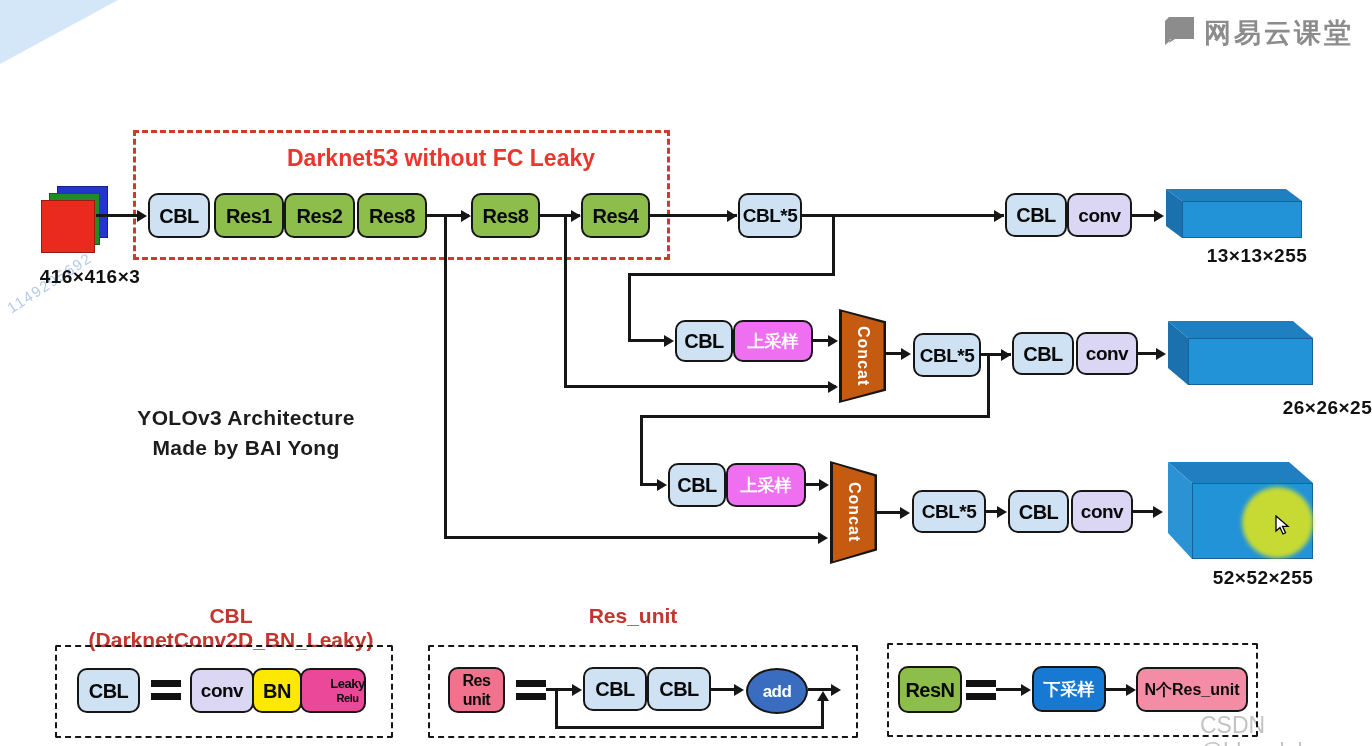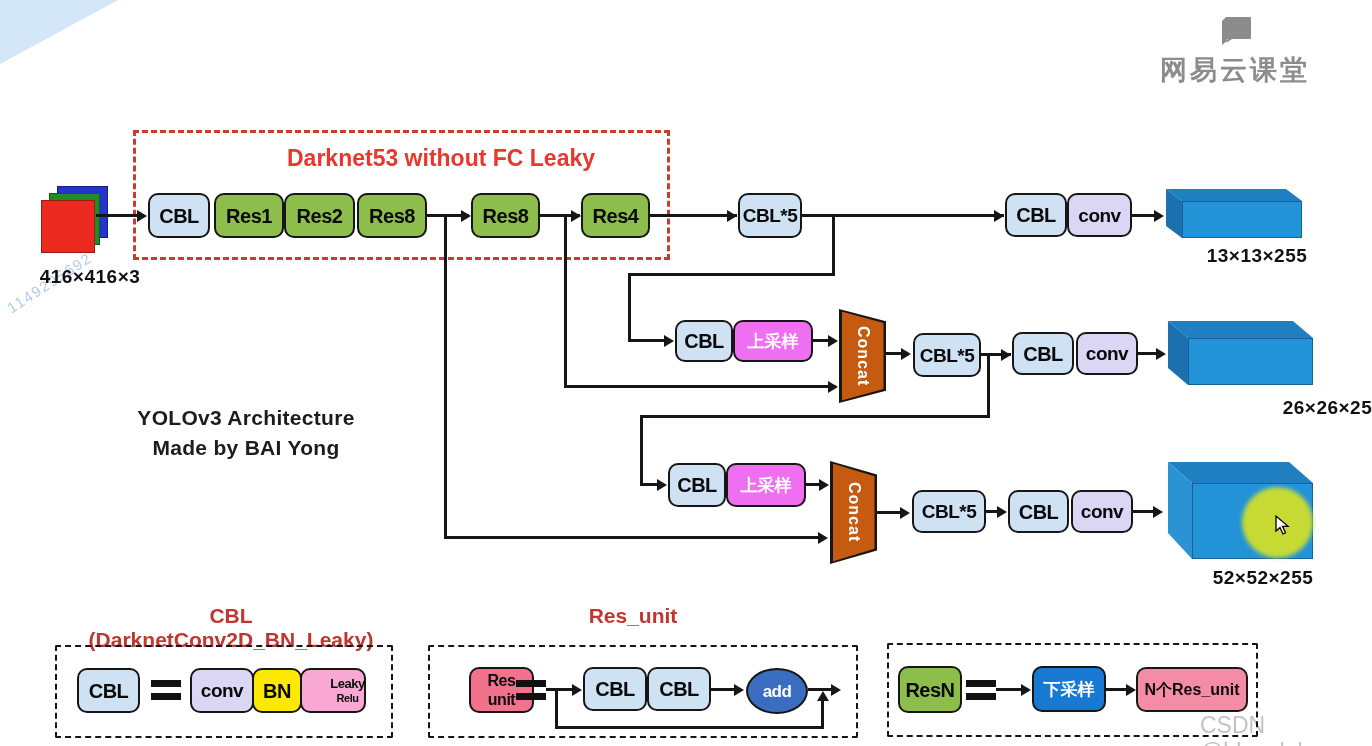--- a/index.html
+++ b/index.html
@@ -6,21 +6,21 @@
   .stage{position:relative;width:1372px;height:746px;background:#ffffff;overflow:hidden;
          font-family:"Liberation Sans","DejaVu Sans",sans-serif;}
   
   .blk{position:absolute;box-sizing:border-box;border:2.5px solid #161616;border-radius:10px;
        display:flex;align-items:center;justify-content:center;flex-direction:column;
        font-weight:bold;font-size:20px;color:#0a0a0a;line-height:1;letter-spacing:-0.5px;}
   .fill-cbl{background:#cfe2f3;}
   .fill-res{background:#8dbd4a;}
   .fill-conv{background:#dcd6f5;}
   .fill-bn{background:#fde802;}
-  .fill-gray{background:#f9a8d4;padding-left:29px;}
+  .fill-gray{background:#ec4899;padding-left:29px;}
   .fill-up{background:#ee6ff0;color:#fff;}
   .fill-down{background:#1879d2;color:#fff;}
   .fill-pinkres{background:#f2728e;}
   .fill-pinkn{background:#f48ca6;}
   .fill-add{background:#3a6cc0;color:#fff;border-radius:50%;}
   
   .ln{position:absolute;background:#161616;}
   .ah{position:absolute;width:0;height:0;}
   .ah.r{border-top:6px solid transparent;border-bottom:6px solid transparent;border-left:10px solid #161616;}
   .ah.u{border-left:6px solid transparent;border-right:6px solid transparent;border-bottom:10px solid #161616;}
@@ -50,21 +50,21 @@
   .credit{position:absolute;color:#1c1c1c;font-weight:600;font-size:21px;text-align:center;letter-spacing:0.3px;}
 </style>
 </head>
 <body>
 
 <div class="stage">
 
   <div style="position:absolute;left:0;top:0;width:118px;height:64px;background:#d3e7f9;clip-path:polygon(0 0,100% 0,0 100%);"></div>
 
 
-  <div style="position:absolute;left:1160px;top:14px;display:flex;align-items:center;flex-direction:column;">
+  <div style="position:absolute;left:1160px;top:14px;display:flex;align-items:center;gap:8px;">
     <span style="display:inline-block;">
       <svg width="36" height="34" viewBox="0 0 36 34">
           <path fill="#8c8c8c" d="M9 3 L34 3 L34 25 L15 25 L9 29 L11 25 L9 25 Z M9 3 L5 7 L5 31 L11 26 L9 25 Z"></path>
         </svg>
     </span>
     <span style="font-size:27px;font-weight:bold;color:#8c8c8c;letter-spacing:3px;">网易云课堂</span>
   </div>
 
   <div style="position:absolute;left:4px;top:302px;color:#b3cbe9;font-size:15px;letter-spacing:1.5px;transform:rotate(-33deg);transform-origin:left top;">1149295692</div>
   <div style="position:absolute;left:1200px;top:712px;color:#b9b9b9;font-size:23px;opacity:.85;">CSDN @blue_lala</div>
@@ -195,21 +195,21 @@
     </span>
   <div class="blk fill-conv" style="left:190px;top:668px;width:64px;height:45px;font-size:19px;">conv</div>
   <div class="blk fill-bn" style="left:252px;top:668px;width:50px;height:45px;">BN</div>
   <div class="blk fill-gray" style="left:300px;top:668px;width:66px;height:45px;">
     <span style="font-size:13px;line-height:15px;">Leaky</span>
     <span style="font-size:11px;line-height:15px;">Relu</span>
   </div>
 
   <div class="legtitle" style="left:548px;top:604px;width:170px;">Res_unit</div>
   <div class="dashblk" style="left:428px;top:645px;width:430px;height:93px;"></div>
-  <div class="blk fill-pinkres" style="left:448px;top:667px;width:65px;height:46px;margin-left:21px;">
+  <div class="blk fill-pinkres" style="left:448px;top:667px;width:57px;height:46px;">
     <span style="font-size:16px;line-height:19px;">Res</span>
     <span style="font-size:16px;line-height:19px;">unit</span>
   </div>
   <span class="eq" style="left:516px;top:680px;">
       <i class="b1"></i>
       <i class="b2"></i>
     </span>
   <div class="ln" style="left:546px;top:688px;width:32px;height:3px;"></div>
   <i class="ah r" style="left:572px;top:684px;"></i>
   <div class="ln" style="left:555px;top:689px;width:3px;height:39px;"></div>

